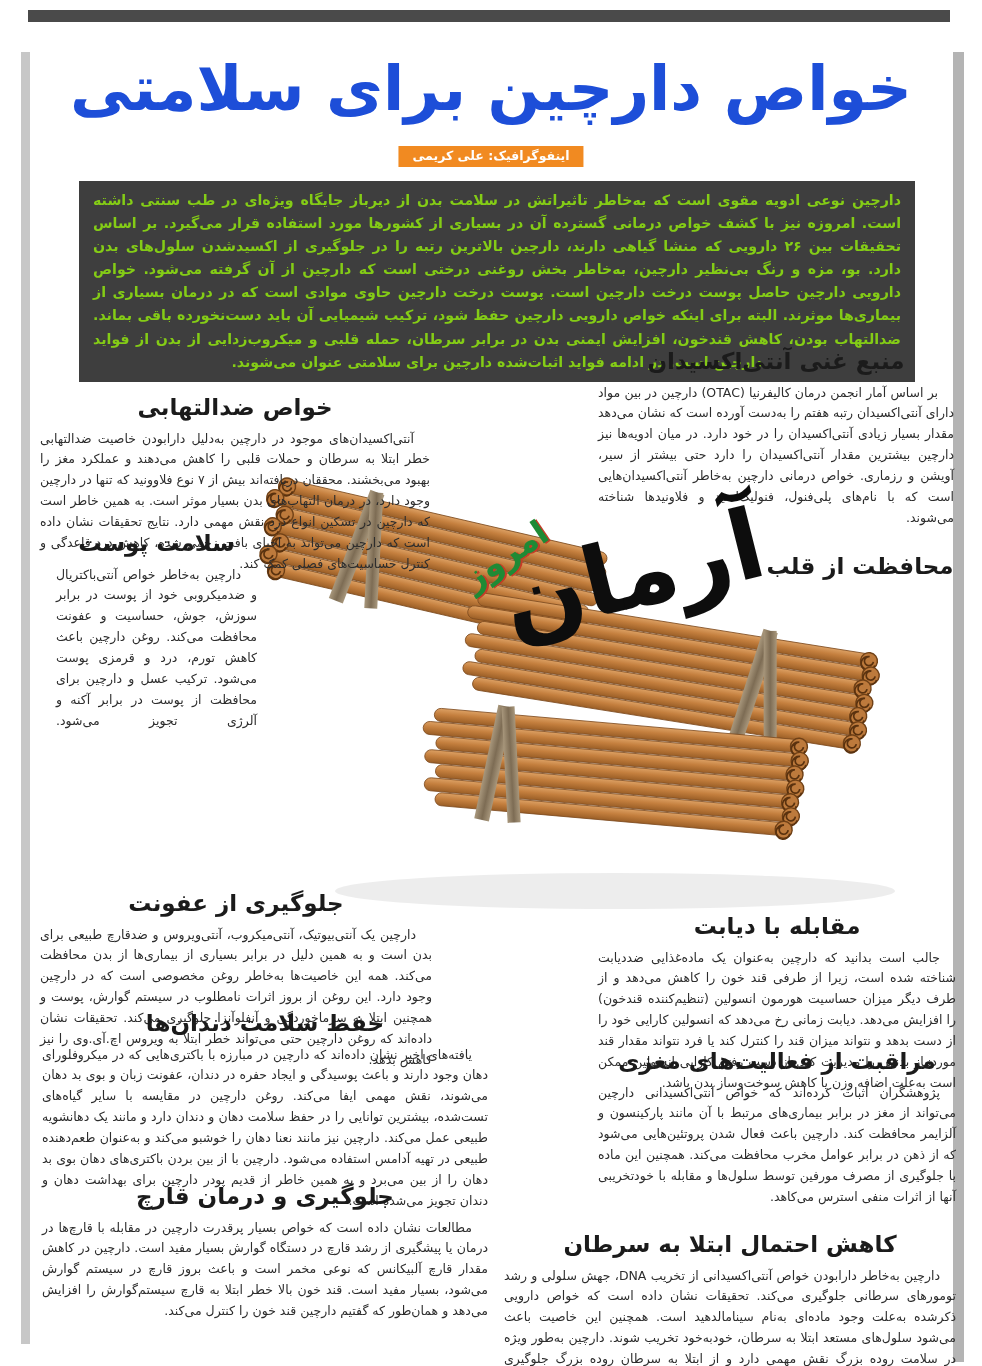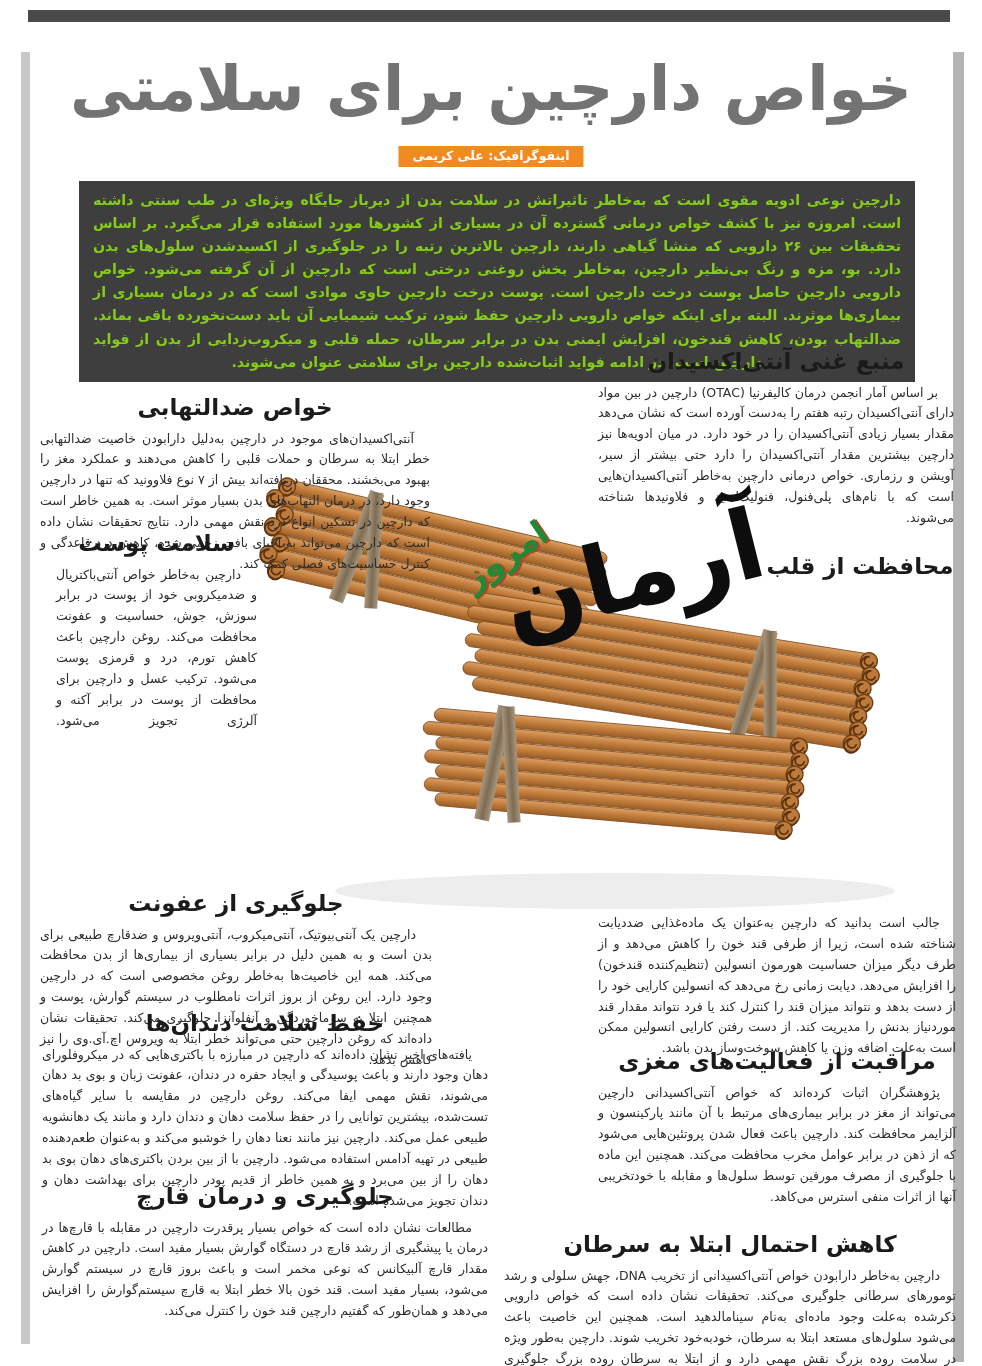--- a/index.html
+++ b/index.html
@@ -5,21 +5,21 @@
   html,body{margin:0;padding:0;background:#ffffff;}
   #page{position:relative;width:982px;height:1366px;background:#fff;overflow:hidden;
         font-family:"DejaVu Sans",sans-serif;direction:rtl;margin:0 auto;}
   .abs{position:absolute;}
   
   #top-rule{left:28px;top:10px;width:922px;height:12px;background:#4a4a4a;}
   #edge-left{left:21px;top:52px;width:9px;height:1292px;background:#c7c7c7;}
   #edge-right{left:953px;top:52px;width:11px;height:1310px;background:#b4b4b4;}
   
   #main-title{left:0;top:50px;width:100%;text-align:center;font-size:62px;font-weight:bold;
-              color:#737373;letter-spacing:-1px;line-height:1.25;}
+              color:#1d4ed8;letter-spacing:-1px;line-height:1.25;}
   #byline-badge{left:50%;transform:translateX(-50%);top:146px;background:#f18a21;color:#fff;
                 font-size:12.5px;font-weight:bold;padding:2px 14px 4px;white-space:nowrap;}
   
   #intro-box{left:79px;top:181px;width:808px;background:#3e3e3e;color:#84cc16;
              padding:8px 14px;font-size:14.2px;font-weight:bold;line-height:23.1px;
              text-align:justify;text-align-last:center;}
   
   .sec{position:absolute;z-index:2;}
   .sec h2{margin:0 0 7px 0;font-size:23px;font-weight:bold;color:#1b1b1b;text-align:center;line-height:1.2;}
   .sec p{margin:0;font-size:12.5px;line-height:1.67;color:#2d2d2d;text-align:justify;text-indent:16px;}
@@ -158,20 +158,21 @@
   <section class="sec" id="sec-heart">
     <h2>محافظت از قلب</h2>
   </section>
 
   <section class="sec" id="sec-infect">
     <h2>جلوگیری از عفونت</h2>
     <p>دارچین یک آنتی‌بیوتیک، آنتی‌میکروب، آنتی‌ویروس و ضدقارچ طبیعی برای بدن است و به همین دلیل در برابر بسیاری از بیماری‌ها از بدن محافظت می‌کند. همه این خاصیت‌ها به‌خاطر روغن مخصوصی است که در دارچین وجود دارد. این روغن از بروز اثرات نامطلوب در سیستم گوارش، پوست و همچنین ابتلا به سرماخوردگی و آنفلوآنزا جلوگیری می‌کند. تحقیقات نشان داده‌اند که روغن دارچین حتی می‌تواند خطر ابتلا به ویروس اچ.آی.وی را نیز کاهش بدهد.</p>
   </section>
 
   <section class="sec" id="sec-diab">
+    <h2>مقابله با دیابت</h2>
     <p>جالب است بدانید که دارچین به‌عنوان یک ماده‌غذایی ضددیابت شناخته شده است، زیرا از طرفی قند خون را کاهش می‌دهد و از طرف دیگر میزان حساسیت هورمون انسولین (تنظیم‌کننده قندخون) را افزایش می‌دهد. دیابت زمانی رخ می‌دهد که انسولین کارایی خود را از دست بدهد و نتواند میزان قند را کنترل کند یا فرد نتواند مقدار قند موردنیاز بدنش را مدیریت کند. از دست رفتن کارایی انسولین ممکن است به‌علت اضافه وزن یا کاهش سوخت‌وساز بدن باشد.</p>
   </section>
 
   <section class="sec" id="sec-teeth">
     <h2>حفظ سلامت دندان‌ها</h2>
     <p>یافته‌های اخیر نشان داده‌اند که دارچین در مبارزه با باکتری‌هایی که در میکروفلورای دهان وجود دارند و باعث پوسیدگی و ایجاد حفره در دندان، عفونت زبان و بوی بد دهان می‌شوند، نقش مهمی ایفا می‌کند. روغن دارچین در مقایسه با سایر گیاه‌های تست‌شده، بیشترین توانایی را در حفظ سلامت دهان و دندان دارد و مانند یک دهانشویه طبیعی عمل می‌کند. دارچین نیز مانند نعنا دهان را خوشبو می‌کند و به‌عنوان طعم‌دهنده طبیعی در تهیه آدامس استفاده می‌شود. دارچین با از بین بردن باکتری‌های دهان بوی بد دهان را از بین می‌برد و به همین خاطر از قدیم پودر دارچین برای بهداشت دهان و دندان تجویز می‌شده است.</p>
   </section>
 
   <section class="sec" id="sec-brain">
     <h2>مراقبت از فعالیت‌های مغزی</h2>

